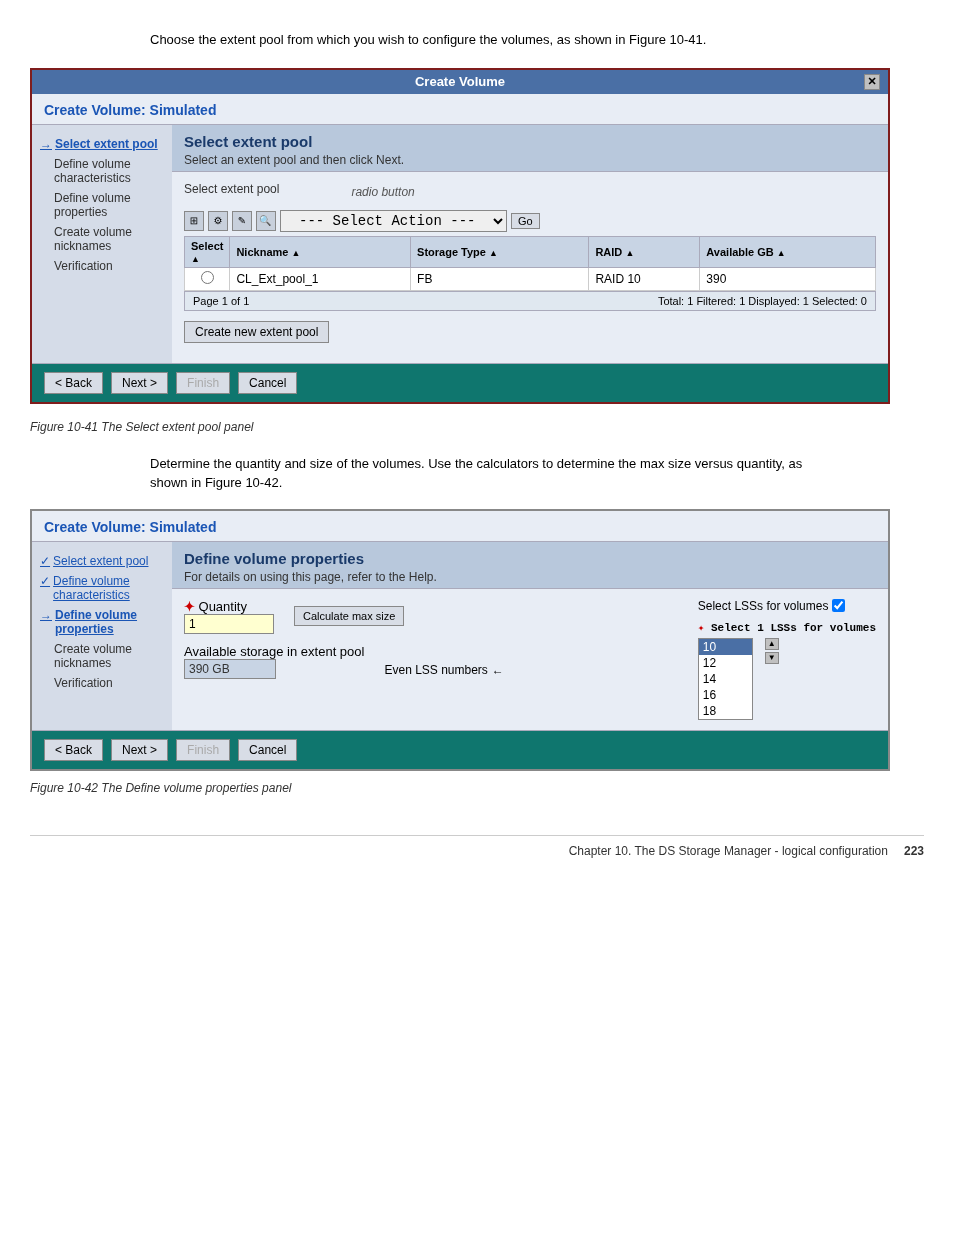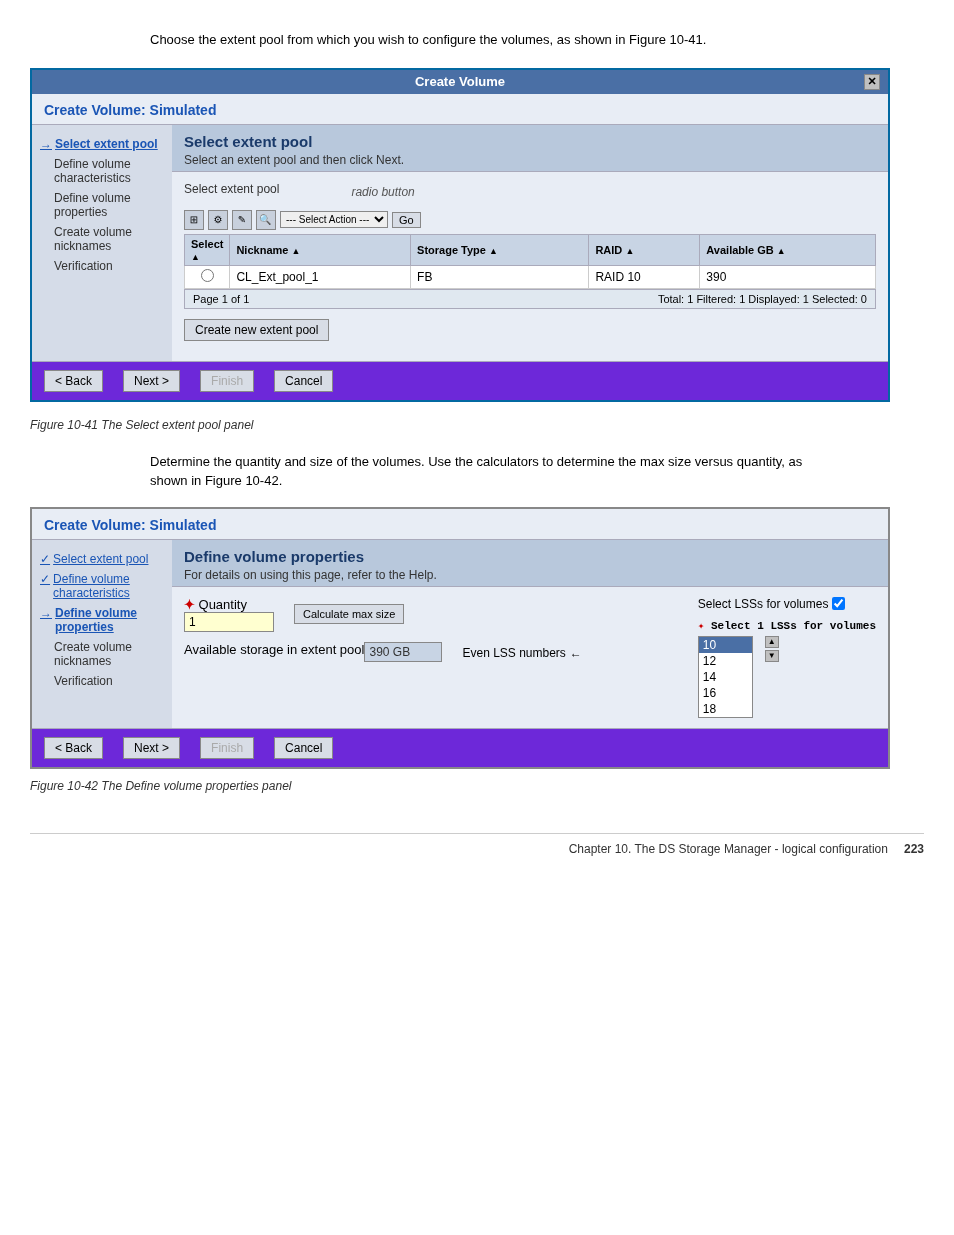--- a/index.html
+++ b/index.html
@@ -13,21 +13,21 @@
       padding: 20px 30px;
     }
     .intro-text {
       margin: 10px 0 18px 120px;
       font-size: 13px;
       line-height: 1.5;
       max-width: 680px;
     }
     
     .dialog {
-      border: 2px solid #0369a1;
+      border: 2px solid #7f1d1d;
       background: #e8edf5;
       margin-bottom: 16px;
       width: 860px;
     }
     .dialog-titlebar {
       background: #4a6fa5;
       color: #fff;
       text-align: center;
       padding: 4px 8px;
       font-size: 13px;
@@ -133,23 +133,24 @@
       height: 20px;
       background: #c8d0dc;
       border: 1px solid #888;
       display: flex;
       align-items: center;
       justify-content: center;
       font-size: 10px;
       cursor: pointer;
     }
     .action-select {
-      font-size: 10px;
-      padding: 1px 1px;
-      border: 1px solid #888;
+      font-size: 14px;
+      padding: 1px 14px;
+      border: 1px solid #888;
+      font-family: Liberation Mono, monospace;
     }
     .go-btn {
       font-size: 11px;
       padding: 1px 6px;
       background: #d8dde6;
       border: 1px solid #888;
       cursor: pointer;
     }
     .data-table {
       width: 100%;
@@ -189,22 +190,22 @@
       padding: 3px 10px;
       background: #d8dde6;
       border: 1px solid #888;
       cursor: pointer;
     }
     
     .dialog-footer {
       padding: 8px 12px;
       border-top: 1px solid #aab;
       display: flex;
-      gap: 20px;
-      background: #6d28d9;
+      gap: 8px;
+      background: #0f766e;
     }
     .footer-btn {
       font-size: 12px;
       padding: 3px 10px;
       background: #d8dde6;
       border: 1px solid #888;
       cursor: pointer;
       min-width: 50px;
     }
     .footer-btn:disabled, .footer-btn.disabled {
@@ -241,21 +242,21 @@
       padding: 3px 8px;
       background: #d8dde6;
       border: 1px solid #888;
       cursor: pointer;
       white-space: nowrap;
     }
     .readonly-input {
       font-size: 12px;
       padding: 2px 4px;
       border: 1px solid #888;
-      width: 78px;
+      width: 92px;
       background: #c8d4e4;
       color: #333;
     }
     .right-panel {
       min-width: 160px;
       padding-left: 20px;
     }
     .checkbox-row {
       display: flex;
       align-items: center;
@@ -459,21 +460,21 @@
                 </label>
                 <input type="text" class="form-input" value="1" style="">
               </div>
               <div style="align-self:flex-end; margin-bottom:8px;">
                 <button class="calc-btn">Calculate max size</button>
               </div>
             </div>
 
 
             <div class="form-row">
-              <div style="display:flex; flex-direction:row; margin-right:20px;">
+              <div style="display:flex; flex-direction:column; margin-right:20px;">
                 <label>Available storage in extent pool</label>
                 <input type="text" class="readonly-input" value="390 GB" readonly="" style="">
               </div>
               <div style="align-self:flex-end; margin-bottom:2px; font-size:12px; display:flex; align-items:center;">
                 <span>Even LSS numbers</span>
                 <span style="margin-left:4px;">←</span>
               </div>
             </div>
           </div>
 

